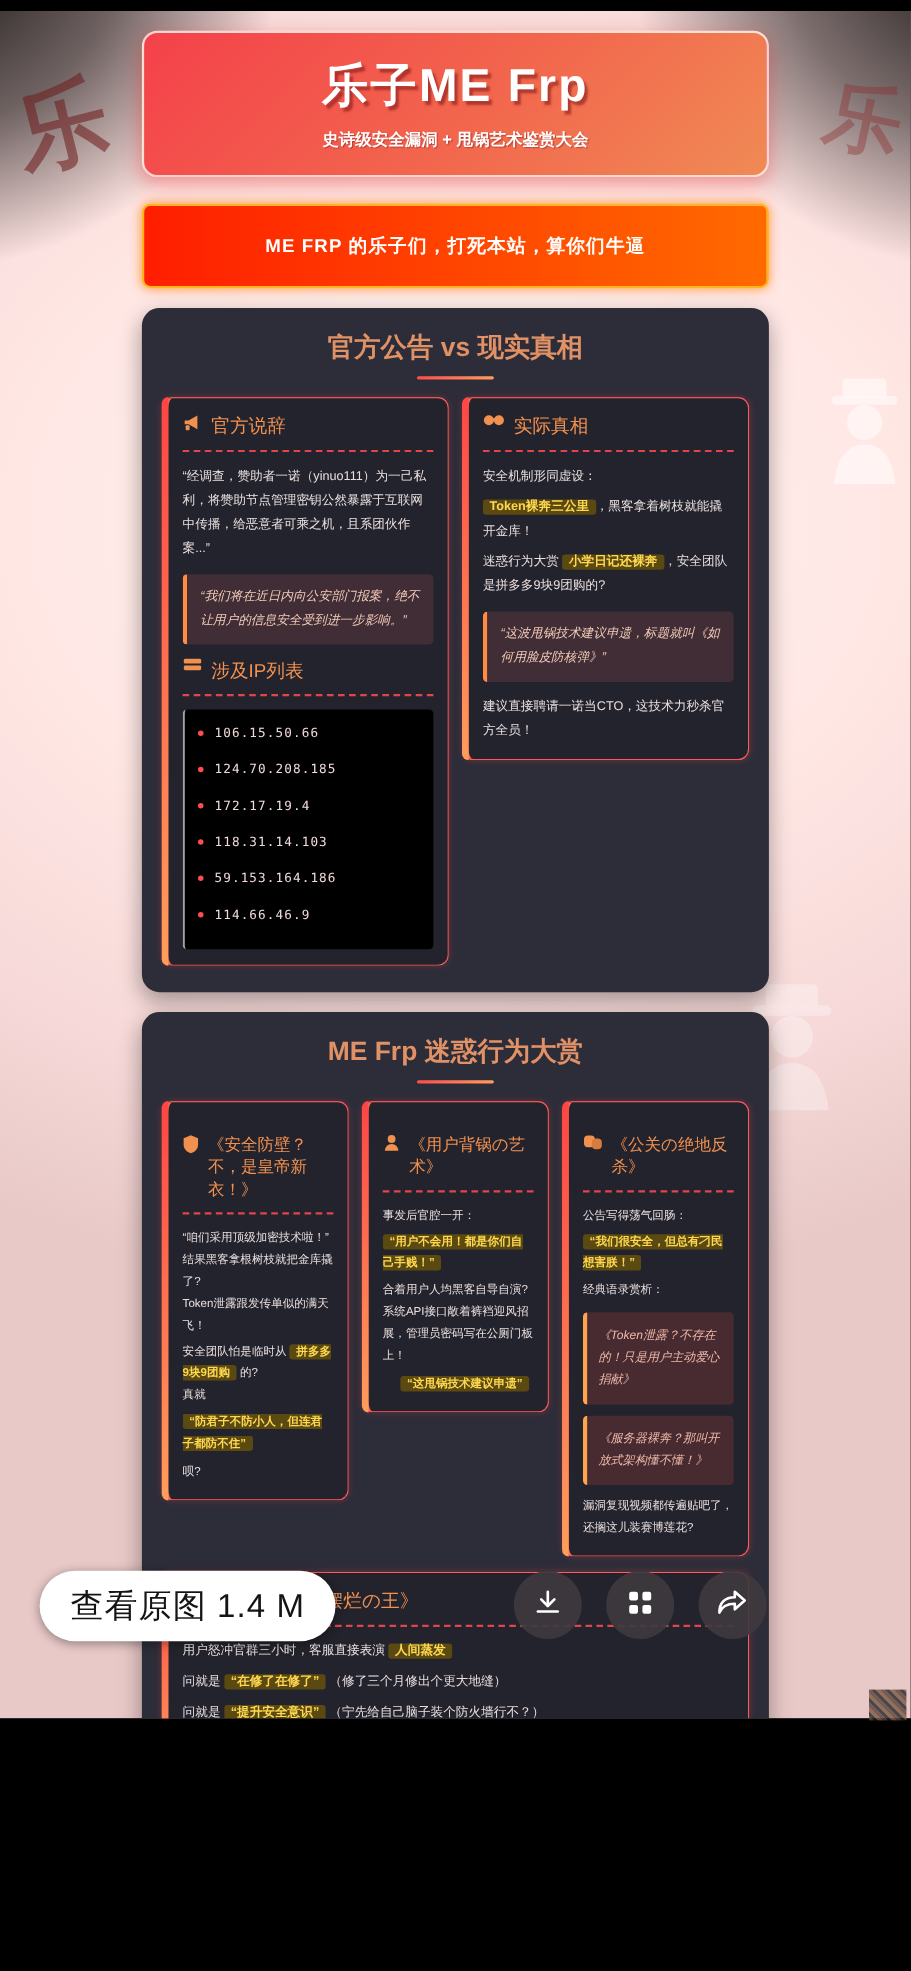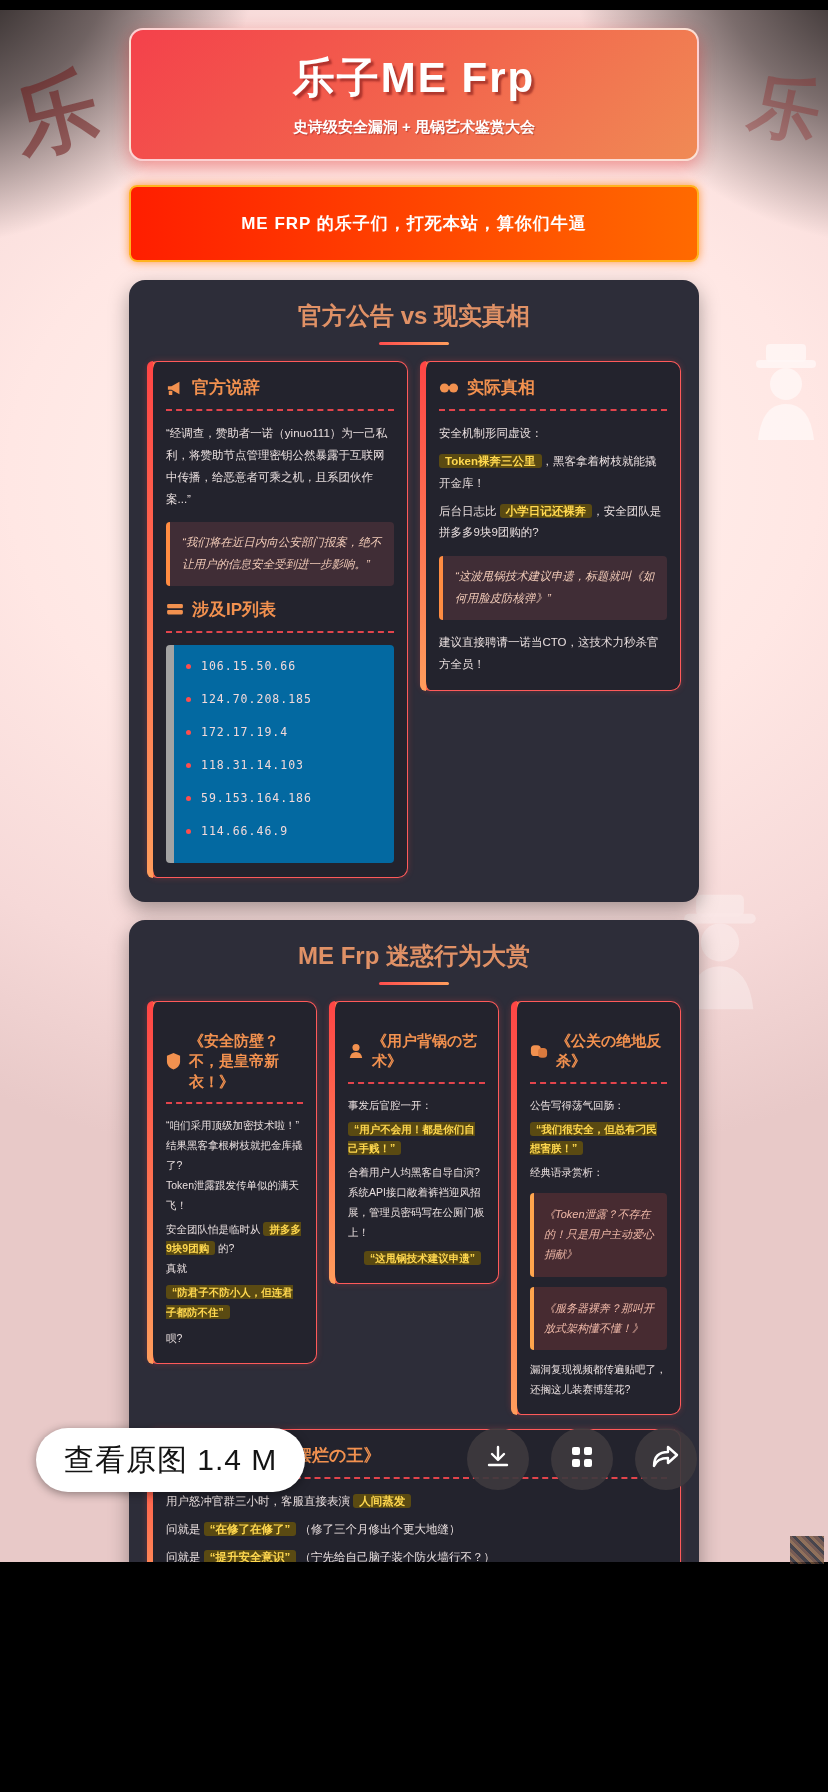--- a/index.html
+++ b/index.html
@@ -39,30 +39,30 @@
   .card-title { text-align:center; color:#e09166; font-size:24px; font-weight:bold; }
   .card-title-bar { width:70px; height:3px; margin:10px auto 16px;
                     background:linear-gradient(90deg,#ff4d4d,#ff9d5c); border-radius:2px; }
 
   .cols { display:flex; gap:12px; align-items:flex-start; }
   .panel { background:#23232d; border:1px solid #ff5a5a; border-left:6px solid; border-radius:10px;
            padding:14px 13px; border-image:none; position:relative;
            border-left-color:#ff6b4a; flex:1; box-shadow:0 0 6px rgba(255,70,70,.25); }
   .panel .accent { position:absolute; left:-6px; top:-1px; bottom:-1px; width:6px; border-radius:10px 0 0 10px;
                    background:linear-gradient(180deg,#ff4545,#ff9d5c); }
-  .p-head { display:flex; align-items:center; gap:8px; color:#f2914f; font-weight:bold; font-size:17px; }
+  .p-head { display:flex; align-items:flex-start; gap:8px; color:#f2914f; font-weight:normal; font-size:17px; }
   .p-head.small { font-size:15px; line-height:1.35;margin-top:15px; }
   .p-head .ic { flex:0 0 auto; display:inline-flex; }
   .dashes { border:none; border-top:2px dashed #e2444c; margin:10px 0 12px; }
   .ptxt { color:#e9dfdf; font-size:11.5px; line-height:1.9; }
   .ptxt.tiny { font-size:10.5px; }
   .quote { background:#402d36; border-left:4px solid #ff8c42; border-radius:4px;
            padding:10px 12px; margin:12px 0; color:#f2cbb8; font-style:italic; font-size:11.5px; line-height:1.9; }
   .hl { background:#5a4a12; color:#ffd84f; padding:1px 6px; border-radius:3px; font-weight:bold; }
-  .ipbox { background:#0369a1; border-left:8px solid #a3a3a3; border-radius:4px; padding:14px 12px 6px; }
+  .ipbox { background:#000000; border-left:2px solid #a3a3a3; border-radius:4px; padding:14px 12px 6px; }
   .ipbox li { list-style:none; display:flex; align-items:center; gap:10px; margin-bottom:19px;
               color:#f2dada; font-size:11.5px; font-family:"DejaVu Sans Mono","Liberation Mono",monospace; letter-spacing:1px; }
   .ipbox .dot { width:5px; height:5px; border-radius:50%; background:#ff4d4d; }
 
   .mini-quote { background:#472b31; border-left:4px solid #ffa54d; border-radius:4px; padding:12px 10px;
                 margin:10px 0; color:#f0b9a8; font-style:italic; font-size:11px; line-height:1.8; }
 
   .wide-panel { margin-top:14px; }
 
   
@@ -182,21 +182,21 @@
                   <circle cx="6" cy="6" r="5" fill="#f2914f"></circle>
                   <circle cx="16" cy="6" r="5" fill="#f2914f"></circle>
                   <rect x="9" y="4" width="4" height="3" fill="#f2914f"></rect>
                 </svg>
             </span>
             <span>实际真相</span>
           </div>
           <hr class="dashes">
           <p class="ptxt">安全机制形同虚设：</p>
           <p class="ptxt" style="margin-top:6px;"><span class="hl">Token裸奔三公里</span><span>，黑客拿着树枝就能撬开金库！</span></p>
-          <p class="ptxt" style="margin-top:6px;"><span>后台日志比</span> <span class="hl">小学日记还裸奔</span><span>，安全团队是拼多多9块9团购的?</span></p>
+          <p class="ptxt" style="margin-top:6px;"><span>迷惑行为大赏</span> <span class="hl">小学日记还裸奔</span><span>，安全团队是拼多多9块9团购的?</span></p>
           <div class="quote">“这波甩锅技术建议申遗，标题就叫《如何用脸皮防核弹》”</div>
           <p class="ptxt">建议直接聘请一诺当CTO，这技术力秒杀官方全员！</p>
         </div>
       </div>
     </div>
 
     <div class="card">
       <div class="card-title">ME Frp 迷惑行为大赏</div>
       <div class="card-title-bar"></div>
       <div class="cols">

